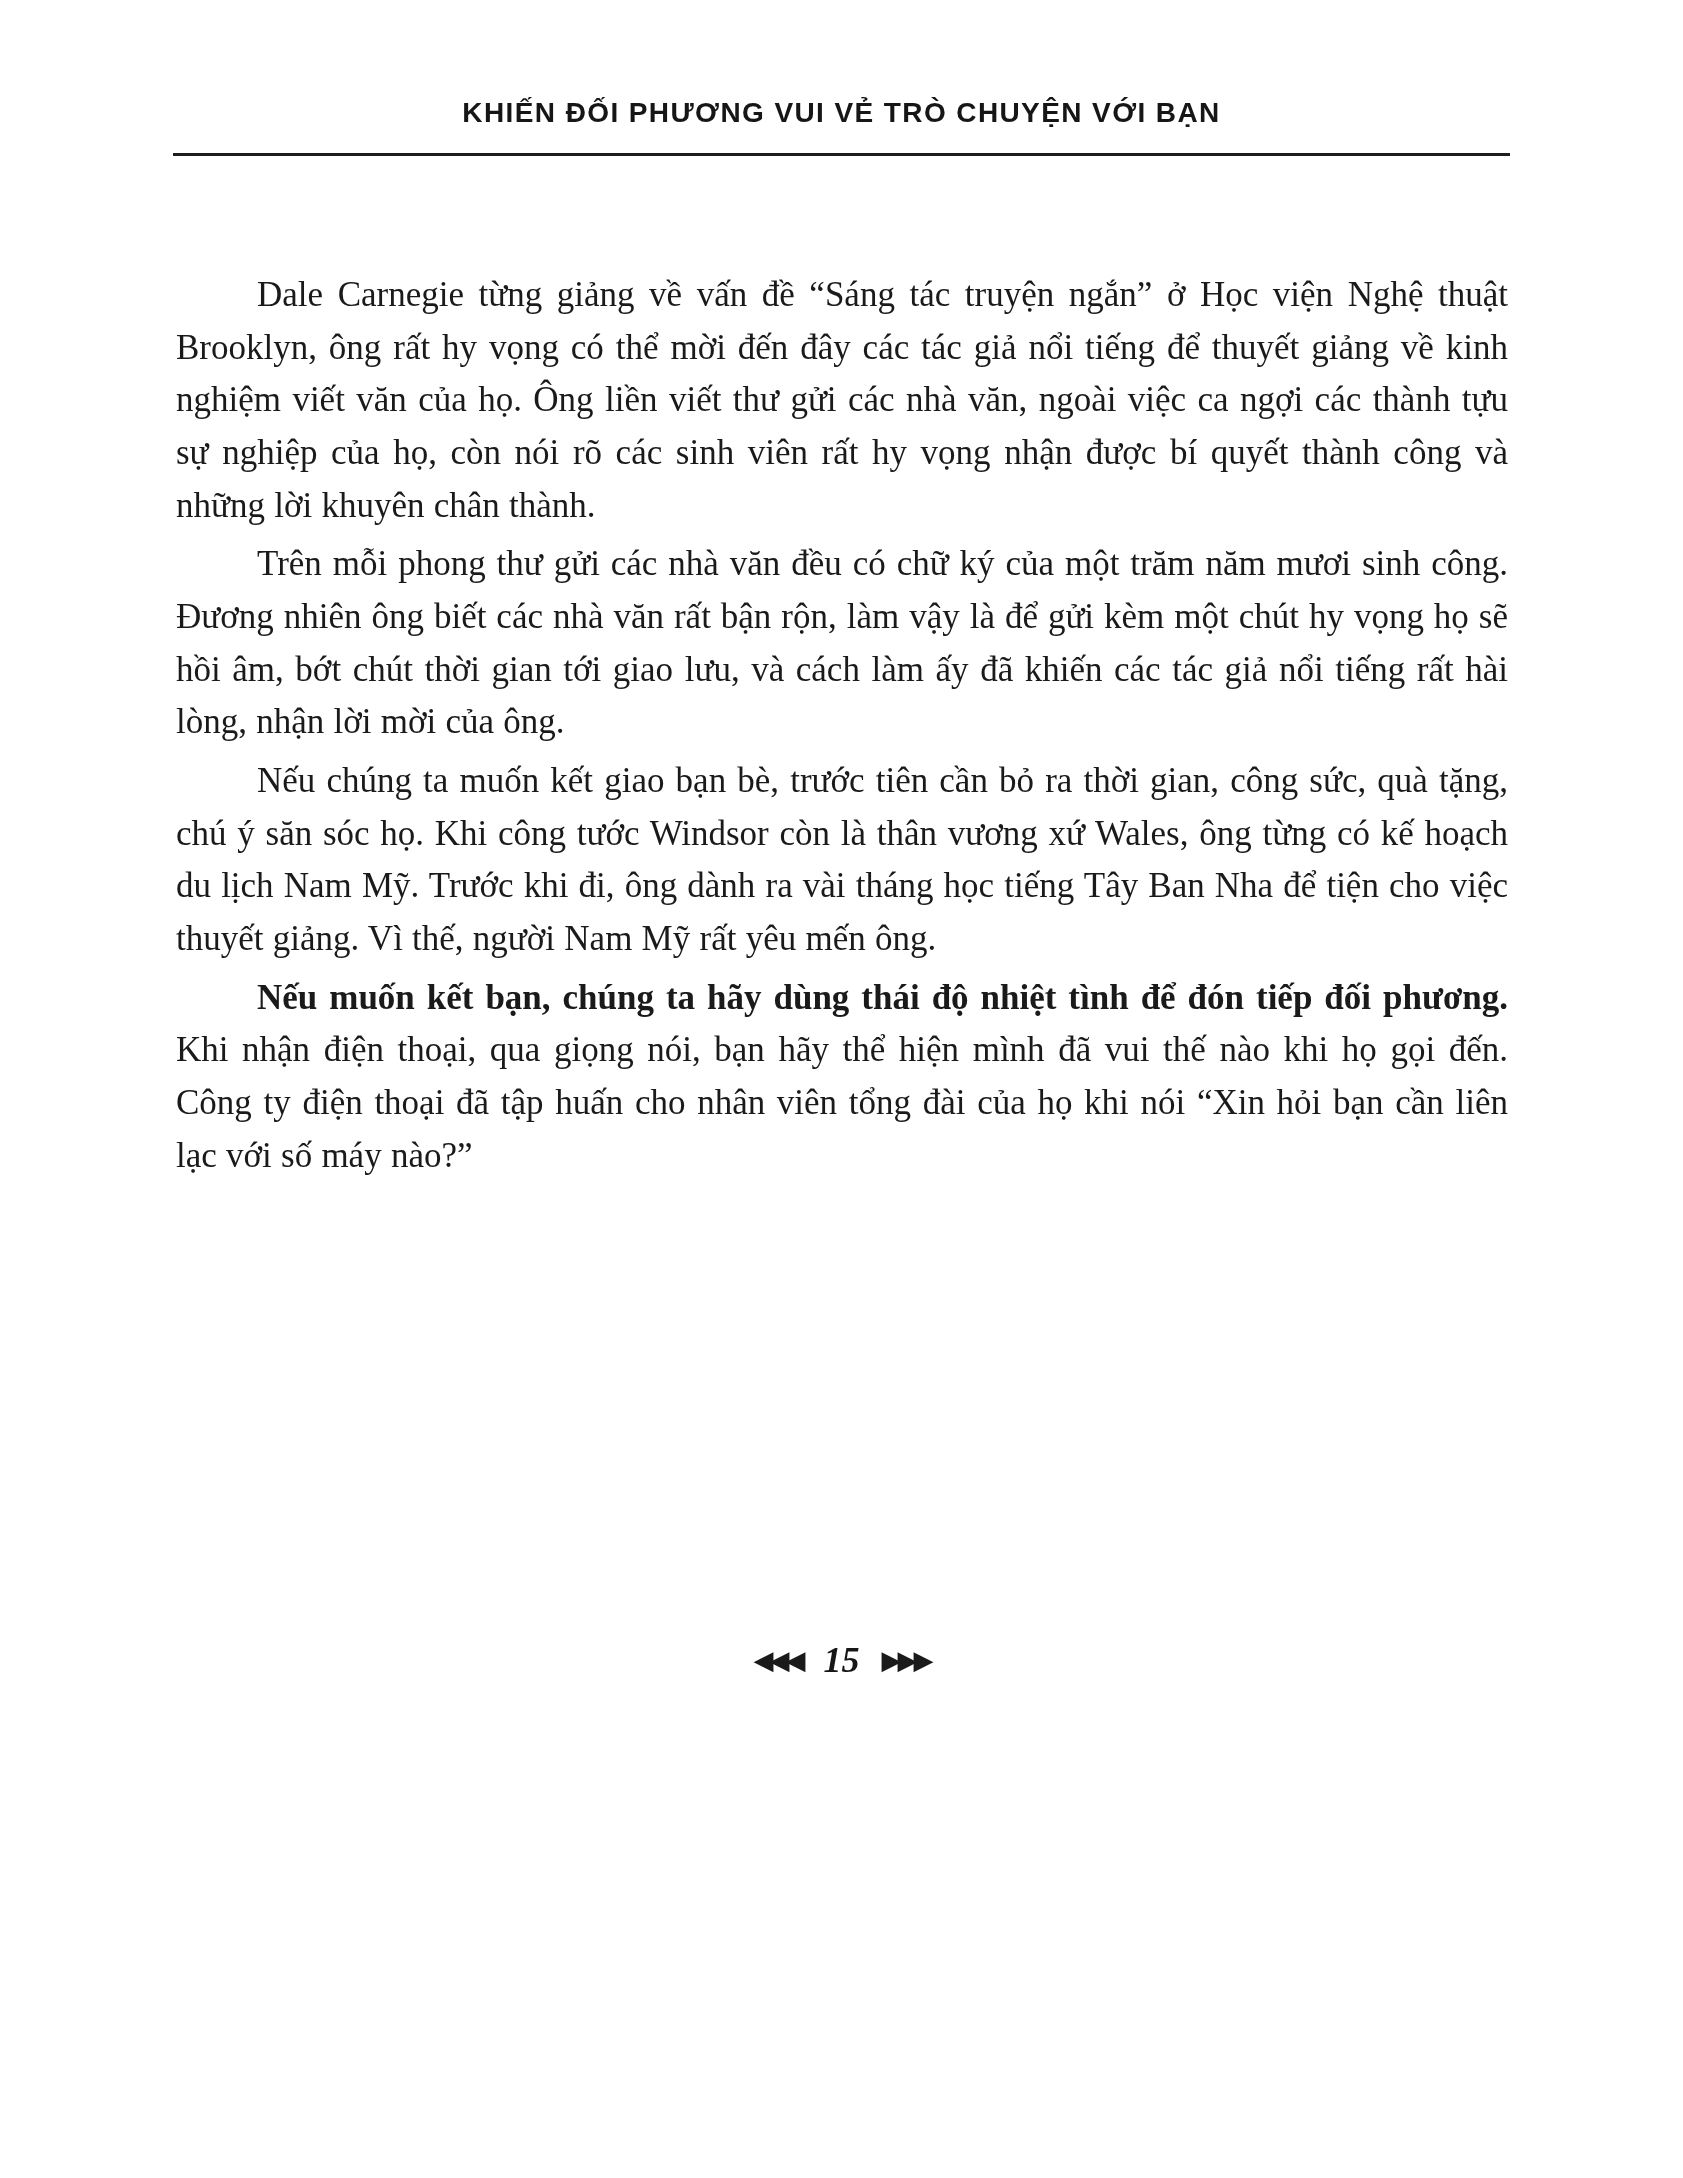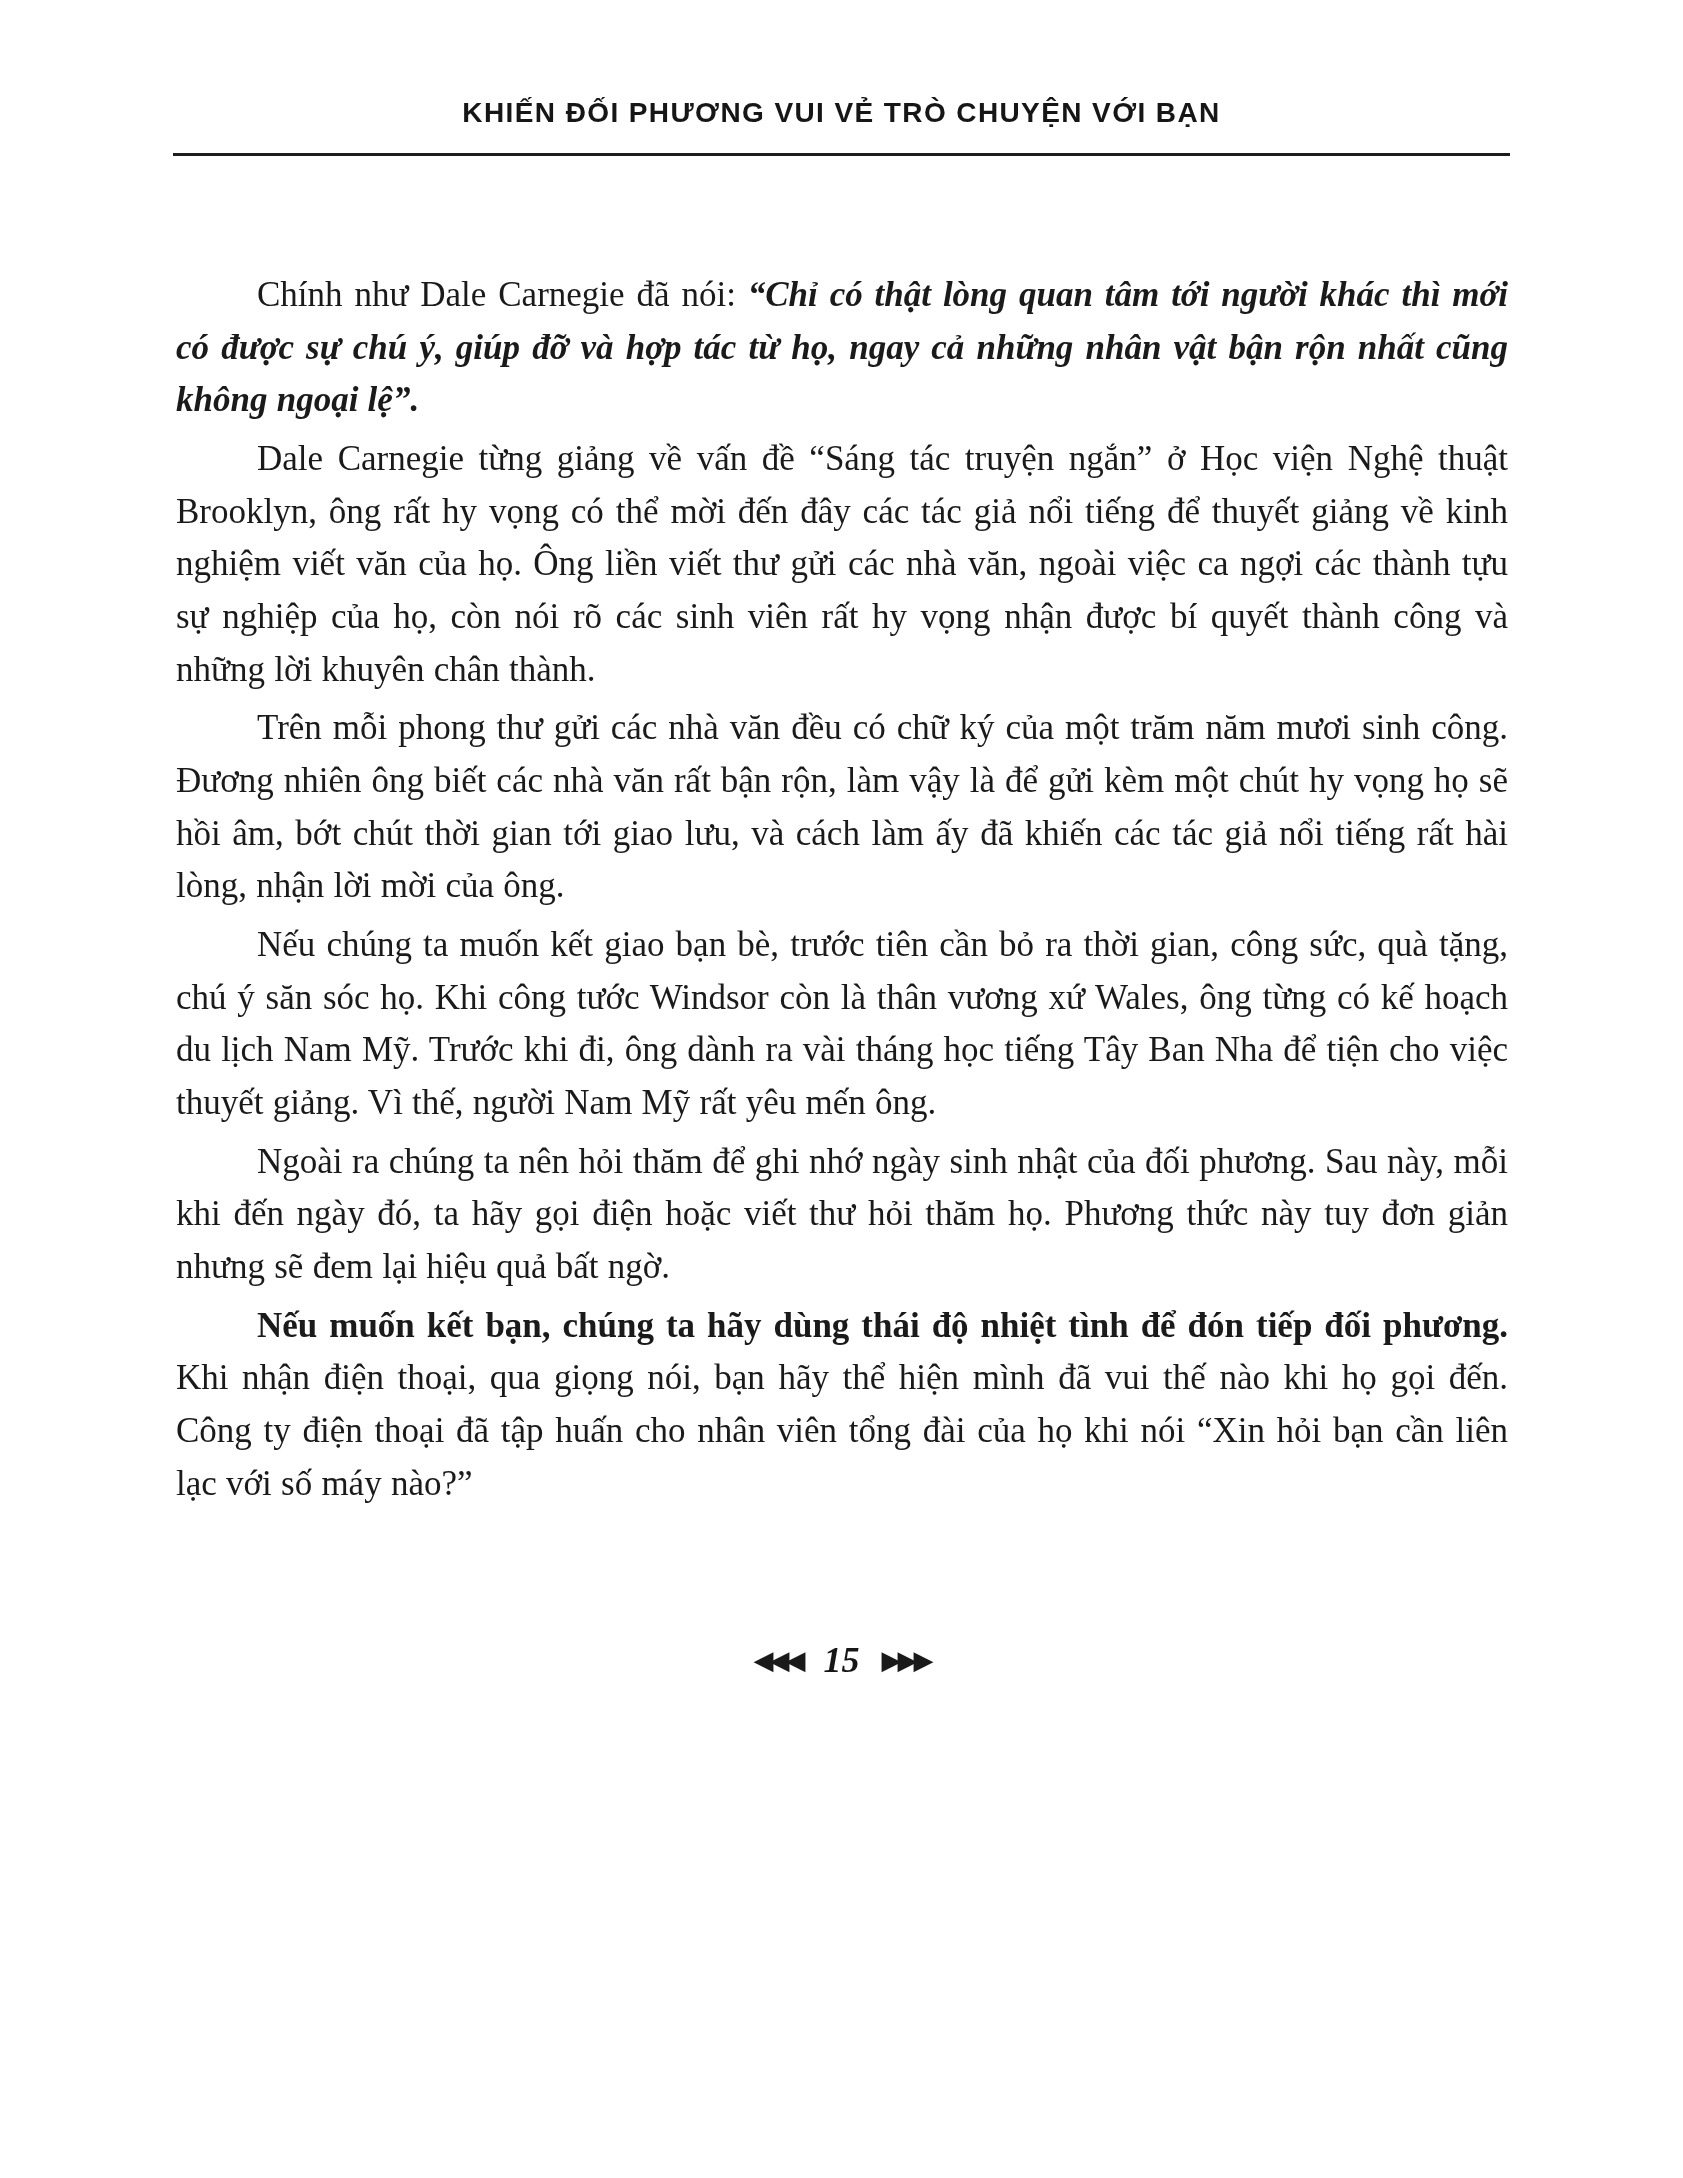--- a/index.html
+++ b/index.html
@@ -103,30 +103,28 @@
 
 <div class="page">
 
   <div class="header">
     <div class="header-title">KHIẾN ĐỐI PHƯƠNG VUI VẺ TRÒ CHUYỆN VỚI BẠN</div>
   </div>
   <div class="header-rule"></div>
 
   <div class="content">
 
-    <p class="para"><span>Chính như Dale Carnegie đã nói: </span><span class="quote-italic">“Chỉ có thật lòng quan tâm tới người khác thì mới có được sự chú ý, giúp đỡ và hợp tác từ họ, ngay cả những nhân vật bận rộn nhất cũng không ngoại lệ”.</span></p>
 
     <p class="para">Dale Carnegie từng giảng về vấn đề “Sáng tác truyện ngắn” ở Học viện Nghệ thuật Brooklyn, ông rất hy vọng có thể mời đến đây các tác giả nổi tiếng để thuyết giảng về kinh nghiệm viết văn của họ. Ông liền viết thư gửi các nhà văn, ngoài việc ca ngợi các thành tựu sự nghiệp của họ, còn nói rõ các sinh viên rất hy vọng nhận được bí quyết thành công và những lời khuyên chân thành.</p>
 
     <p class="para">Trên mỗi phong thư gửi các nhà văn đều có chữ ký của một trăm năm mươi sinh công. Đương nhiên ông biết các nhà văn rất bận rộn, làm vậy là để gửi kèm một chút hy vọng họ sẽ hồi âm, bớt chút thời gian tới giao lưu, và cách làm ấy đã khiến các tác giả nổi tiếng rất hài lòng, nhận lời mời của ông.</p>
 
 
     <p class="para">Nếu chúng ta muốn kết giao bạn bè, trước tiên cần bỏ ra thời gian, công sức, quà tặng, chú ý săn sóc họ. Khi công tước Windsor còn là thân vương xứ Wales, ông từng có kế hoạch du lịch Nam Mỹ. Trước khi đi, ông dành ra vài tháng học tiếng Tây Ban Nha để tiện cho việc thuyết giảng. Vì thế, người Nam Mỹ rất yêu mến ông.</p>
 
-    <p class="para">Ngoài ra chúng ta nên hỏi thăm để ghi nhớ ngày sinh nhật của đối phương. Sau này, mỗi khi đến ngày đó, ta hãy gọi điện hoặc viết thư hỏi thăm họ. Phương thức này tuy đơn giản nhưng sẽ đem lại hiệu quả bất ngờ.</p>
 
     <p class="para"><span class="lead-bold">Nếu muốn kết bạn, chúng ta hãy dùng thái độ nhiệt tình để đón tiếp đối phương.</span><span> Khi nhận điện thoại, qua giọng nói, bạn hãy thể hiện mình đã vui thế nào khi họ gọi đến. Công ty điện thoại đã tập huấn cho nhân viên tổng đài của họ khi nói “Xin hỏi bạn cần liên lạc với số máy nào?”</span></p>
 
   </div>
 
   <div class="footer">
     <span class="folio-arrows">◀◀◀</span>
     <span class="folio-number">15</span>
     <span class="folio-arrows">▶▶▶</span>
   </div>

